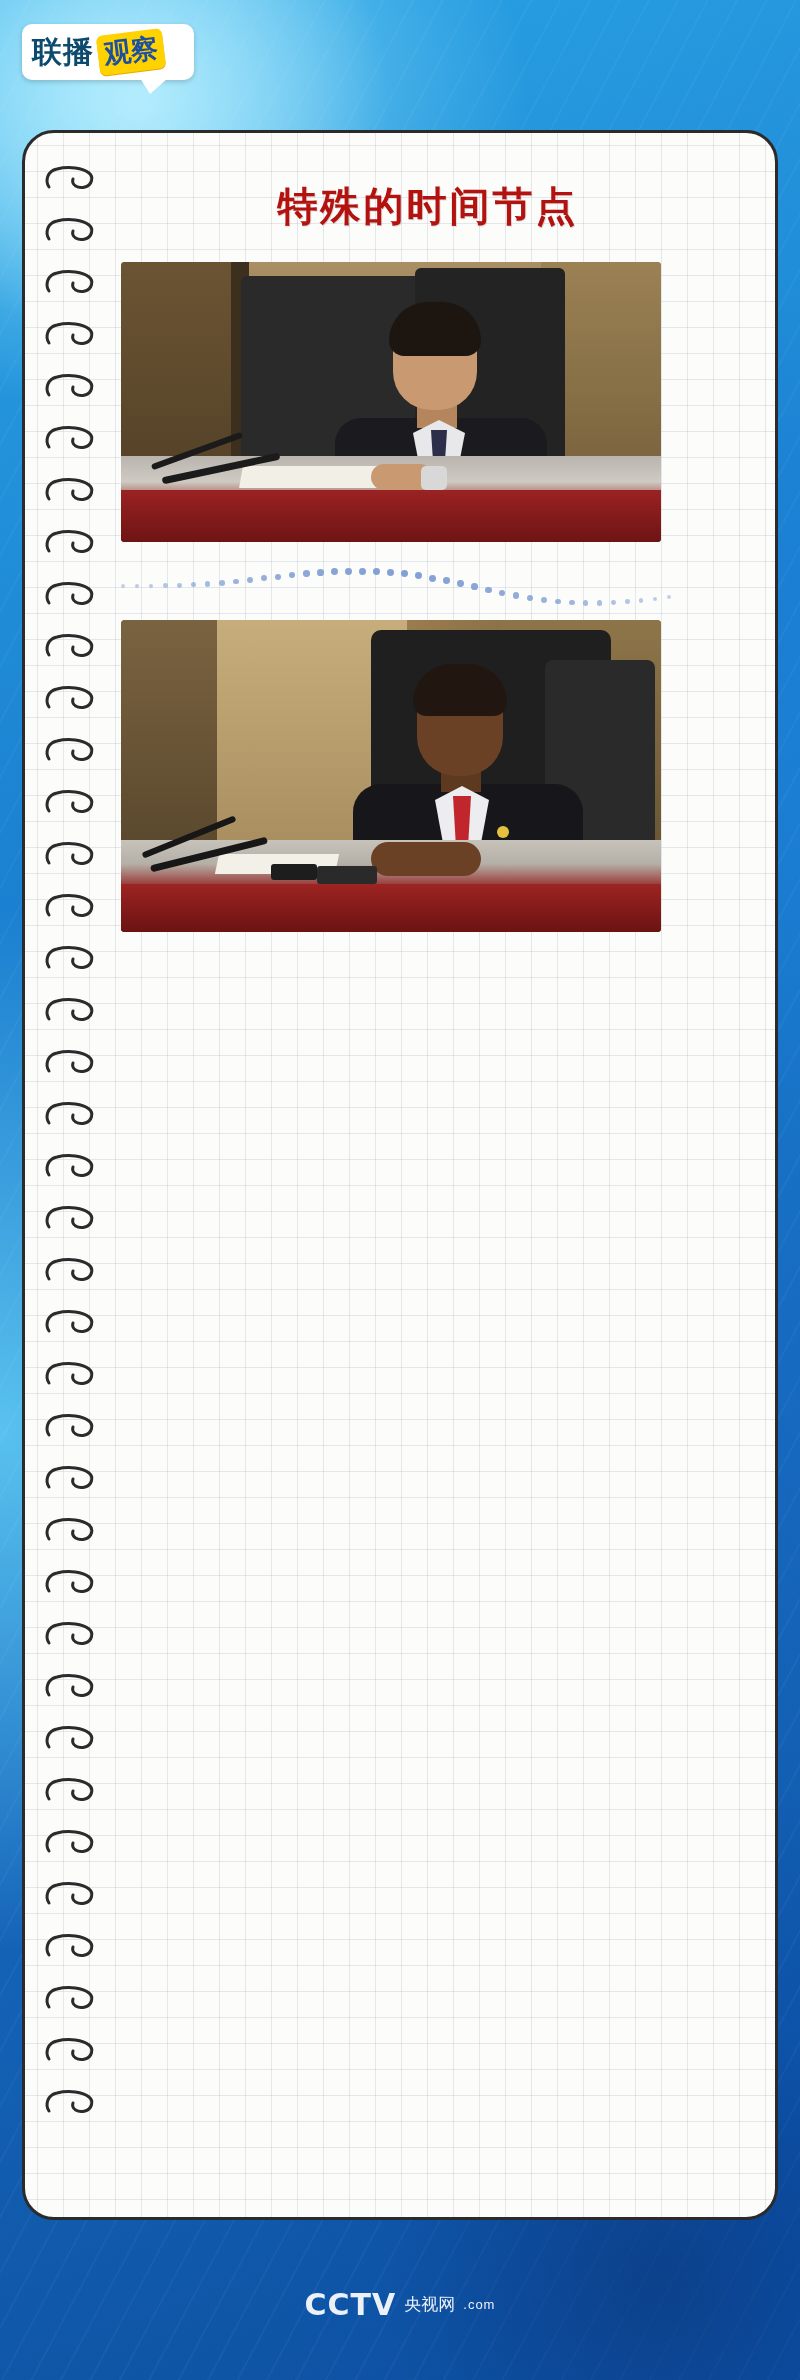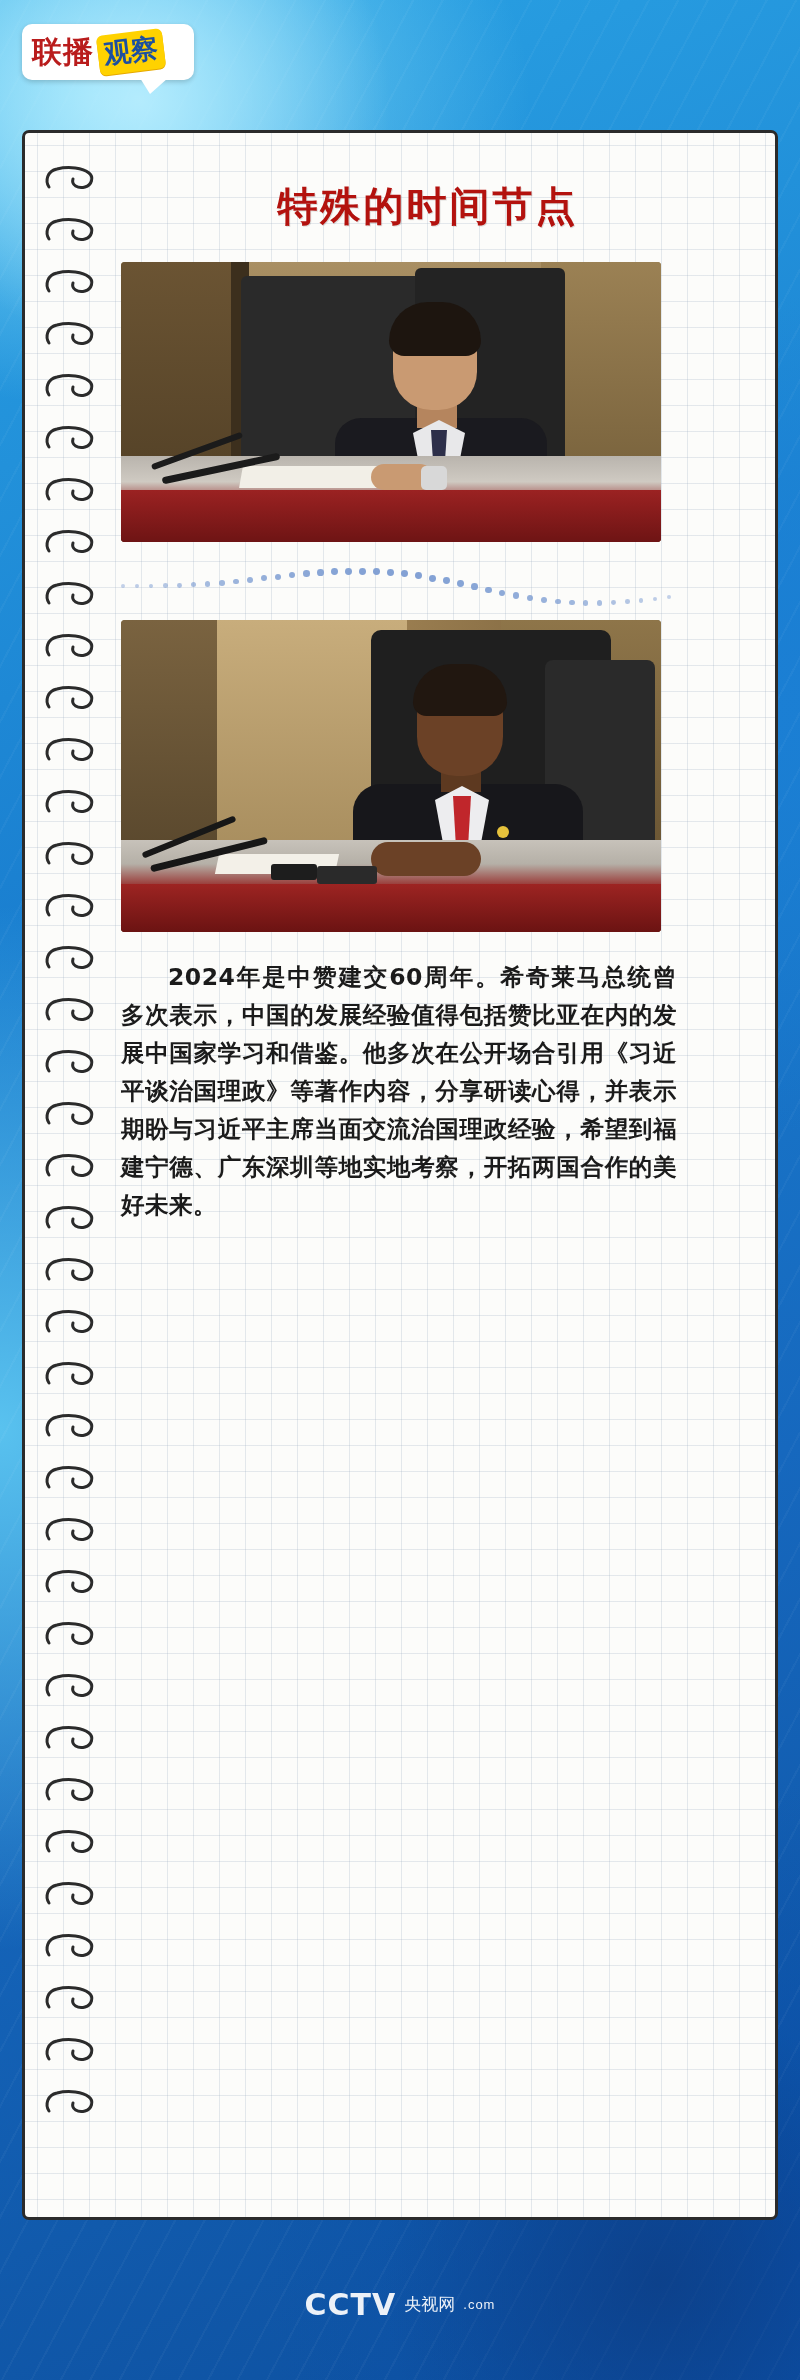--- a/index.html
+++ b/index.html
@@ -77,21 +77,21 @@
     left: 118px;
     bottom: -14px;
     width: 0; height: 0;
     border-left: 10px solid transparent;
     border-right: 18px solid transparent;
     border-top: 16px solid #ffffff;
   }
   .logo-text-blue {
     font-size: 30px;
     font-weight: bold;
-    color: #b91c1c;
+    color: #0c4a6e;
     letter-spacing: 1px;
     font-family: "DejaVu Sans", "Liberation Sans", sans-serif;
   }
   .logo-badge-yellow {
     margin-left: 4px;
     background: #ffd200;
     color: #1c4fa0;
     font-size: 27px;
     font-weight: bold;
     border-radius: 6px;
@@ -103,21 +103,21 @@
 
   
   .card {
     position: absolute;
     left: 22px;
     top: 130px;
     width: 756px;
     height: 2090px;
     background: #fcfcfa;
     border: 3px solid #2b2b2b;
-    border-radius: 7px;
+    border-radius: 32px;
     box-sizing: border-box;
     background-image:
       linear-gradient(rgba(170,185,200,0.30) 1px, transparent 1px),
       linear-gradient(90deg, rgba(170,185,200,0.30) 1px, transparent 1px);
     background-size: 26px 26px;
     background-position: 12px 12px;
     overflow: hidden;
   }
   .card-inner {
     position: absolute;
@@ -569,21 +569,20 @@
       <div class="ph2-table"></div>
       <div class="ph2-cloth"></div>
       <div class="ph2-paper"></div>
       <div class="ph2-hands"></div>
       <div class="ph2-obj"></div>
       <div class="ph2-obj2"></div>
       <div class="ph2-mic"></div>
       <div class="ph2-mic2"></div>
     </div>
 
-    <p class="para">2024年是中赞建交60周年。希奇莱马总统曾多次表示，中国的发展经验值得包括赞比亚在内的发展中国家学习和借鉴。他多次在公开场合引用《习近平谈治国理政》等著作内容，分享研读心得，并表示期盼与习近平主席当面交流治国理政经验，希望到福建宁德、广东深圳等地实地考察，开拓两国合作的美好未来。</p>
   </div>
 </div>
 
 <div class="footer">
   <span class="cctv-mark">CCTV</span>
   <span class="cctv-cn">央视网</span>
   <span class="cctv-cn cctv-sub">.com</span>
 </div>
 
 </body></html>

